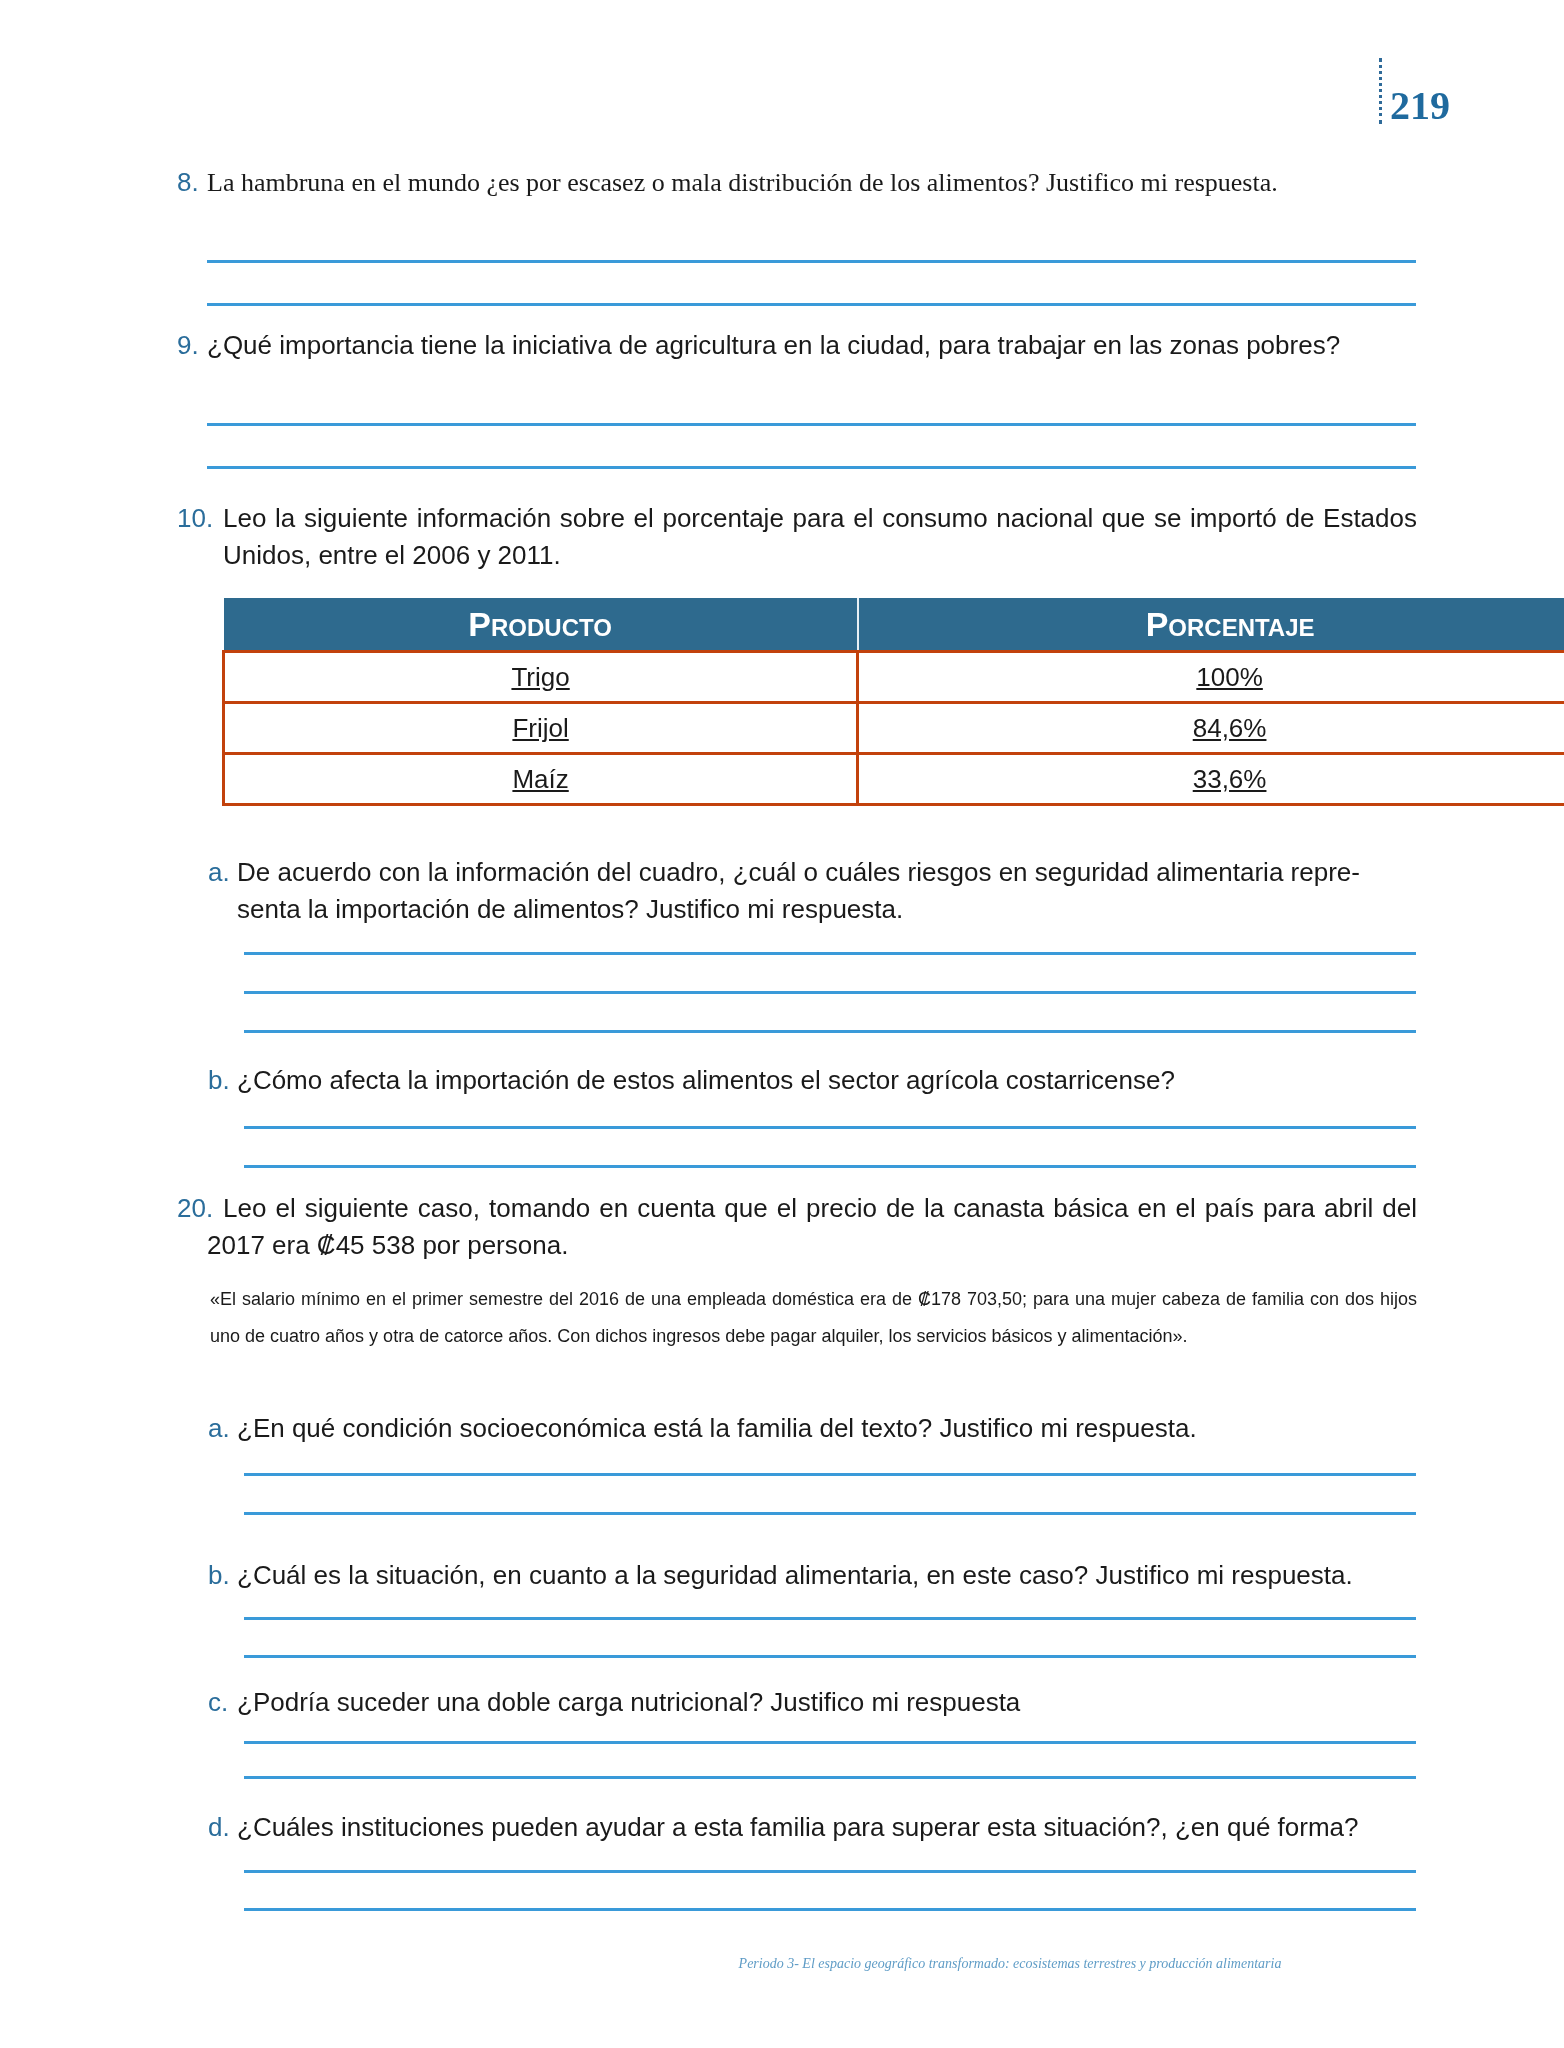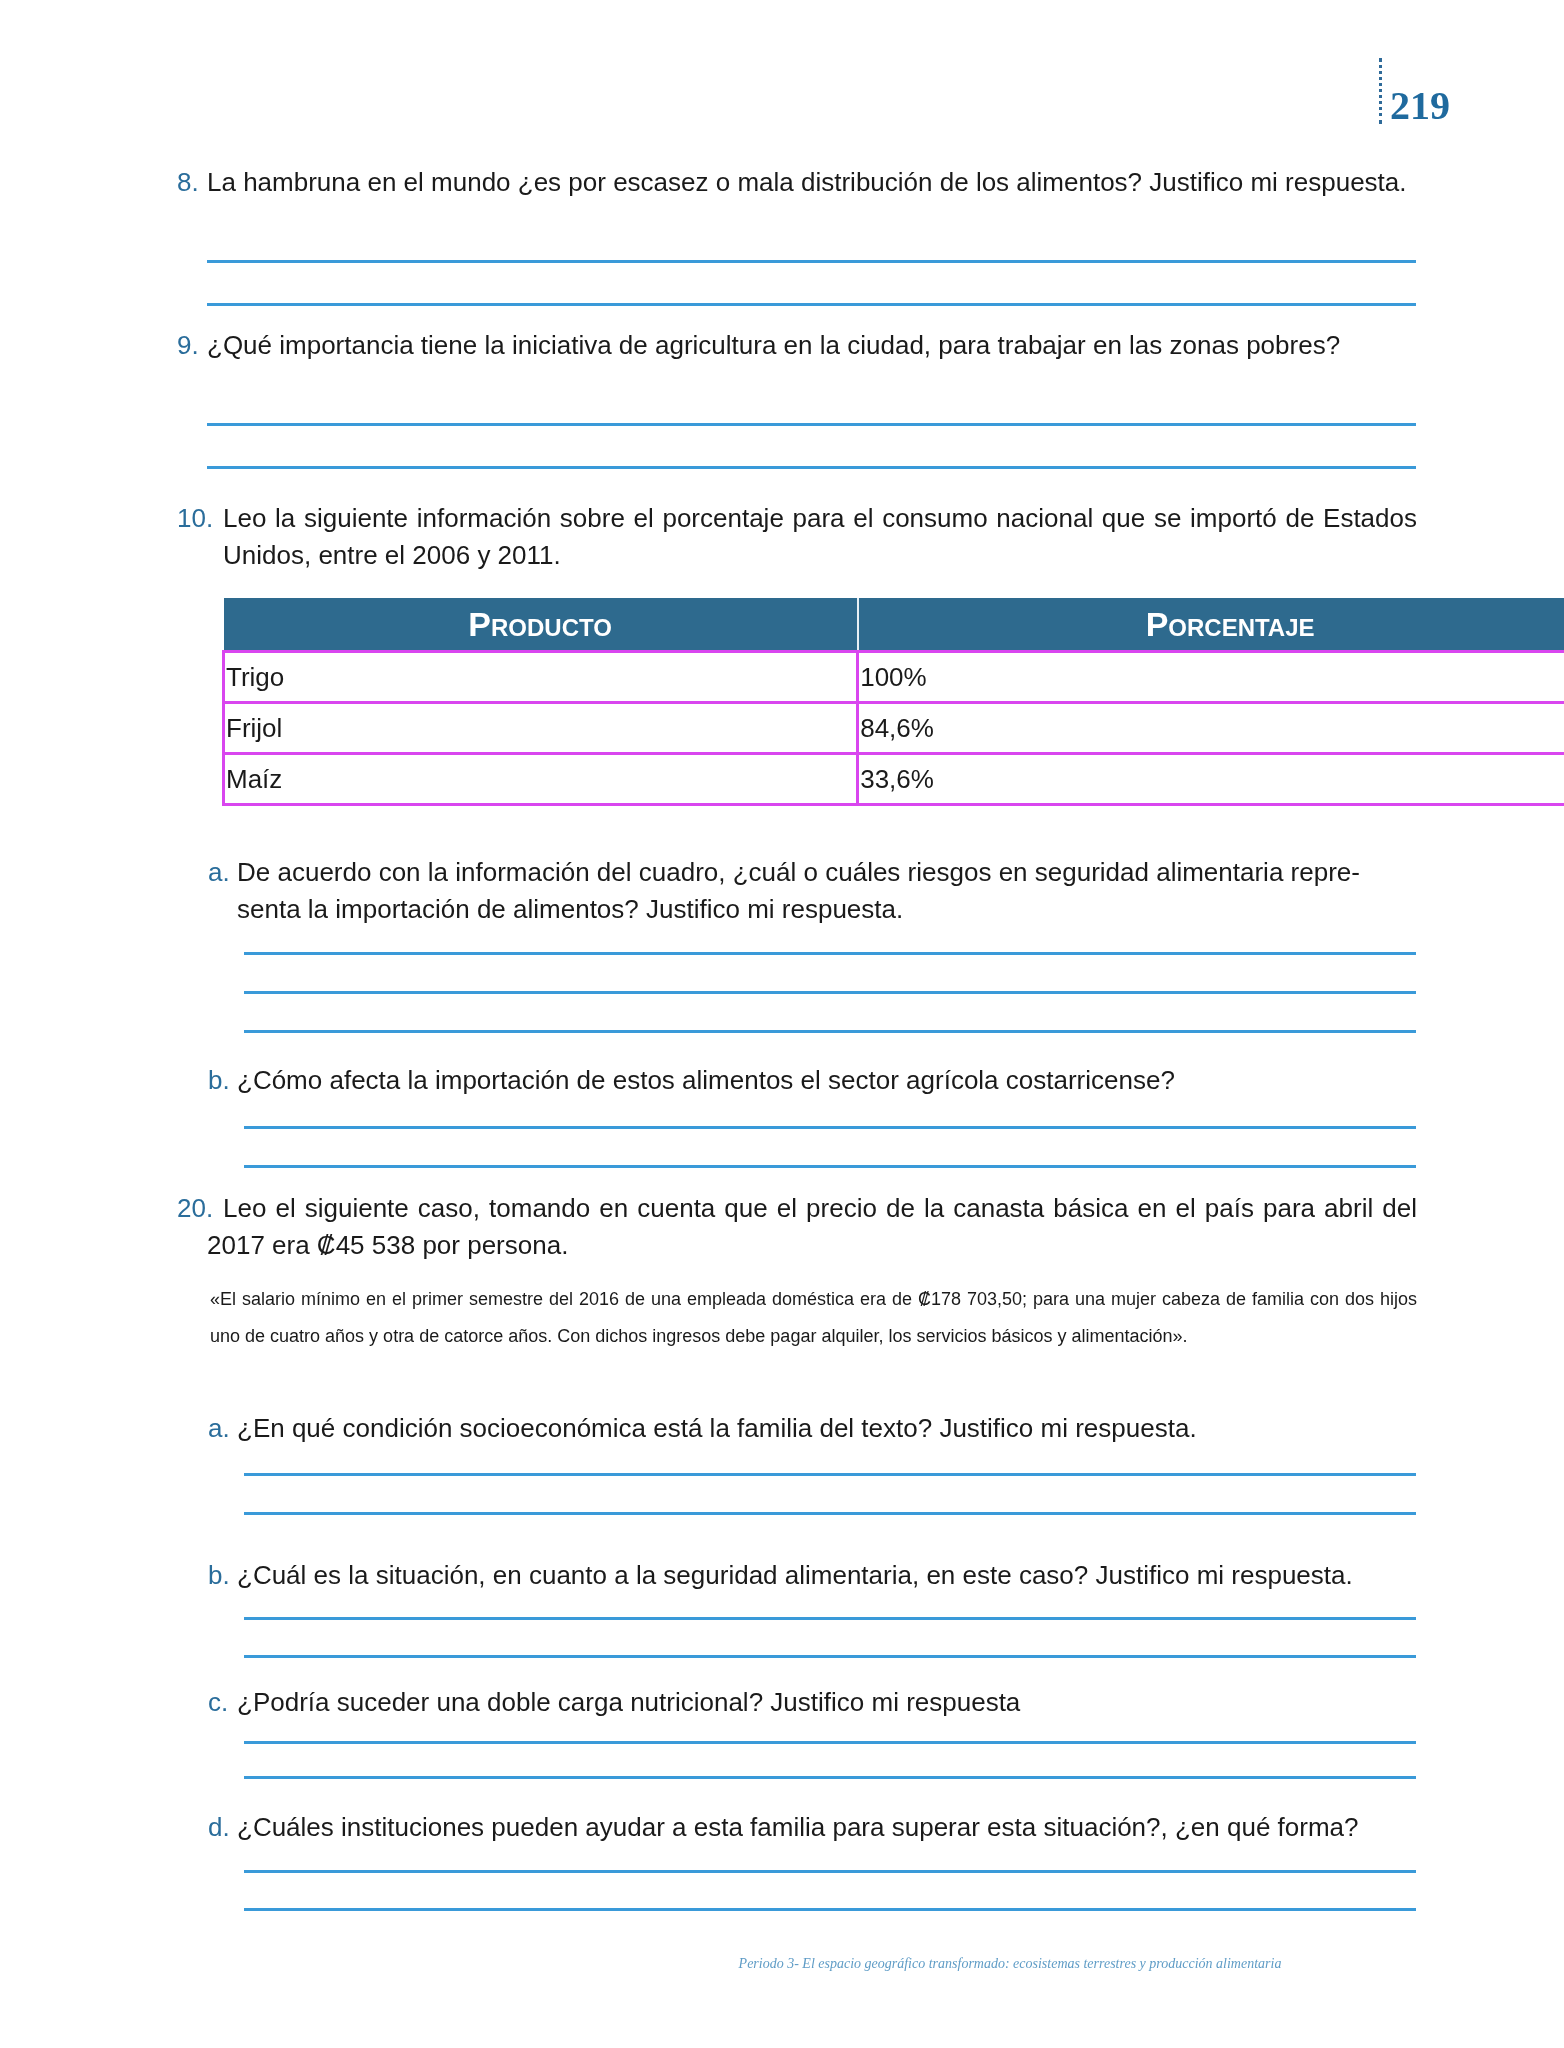--- a/index.html
+++ b/index.html
@@ -14,33 +14,33 @@
   .q .txt { display:block; }
   .sub { left:208px; width:1209px; font-size:26px; line-height:37px; }
   .sub .num { color:#2a6d9b; position:absolute; left:0; top:0; }
   .line { height:0; border-top:3px solid #3a9ad9; }
   .quote { left:210px; width:1207px; font-size:18px; line-height:37px; text-align:justify; }
   table.data { position:absolute; left:222px; top:598px; width:1381px; border-collapse:collapse;
                font-size:26px; }
   table.data th { background:#2e6a8e; color:#fff; height:50px; font-weight:bold;
                   font-variant:small-caps; font-size:34px; border-right:2px solid #e8f0f5; }
   table.data th:last-child { border-right:none; }
-  table.data td { height:46px; border:3px solid #d946ef; }
+  table.data td { height:46px; text-align:center; border:3px solid #c2410c;text-decoration:underline; }
   .footer { left:600px; top:1956px; width:820px; text-align:center; font-family:Liberation Serif, serif;
             font-style:italic; font-size:14px; color:#5f9cc6; }
 </style>
 </head>
 <body>
 
 <div class="abs pnum-rule"></div>
 <div class="abs pnum">219</div>
 
 <div class="abs q" style="top:164px;">
   <span class="num">8.</span>
-  <span class="txt" style="padding-left:30px;">La hambruna en el mundo ¿es por escasez o mala distribución de los alimentos? Justifico mi respuesta.</span>
+  <span class="txt" style="padding-left:30px;font-family:Liberation Serif, serif;">La hambruna en el mundo ¿es por escasez o mala distribución de los alimentos? Justifico mi respuesta.</span>
 </div>
 <div class="abs line" style="left:207px; width:1209px; top:260px;"></div>
 <div class="abs line" style="left:207px; width:1209px; top:303px;"></div>
 
 <div class="abs q" style="top:327px;">
   <span class="num">9.</span>
   <span class="txt" style="padding-left:30px;">¿Qué importancia tiene la iniciativa de agricultura en la ciudad, para trabajar en las zonas pobres?</span>
 </div>
 <div class="abs line" style="left:207px; width:1209px; top:423px;"></div>
 <div class="abs line" style="left:207px; width:1209px; top:466px;"></div>

